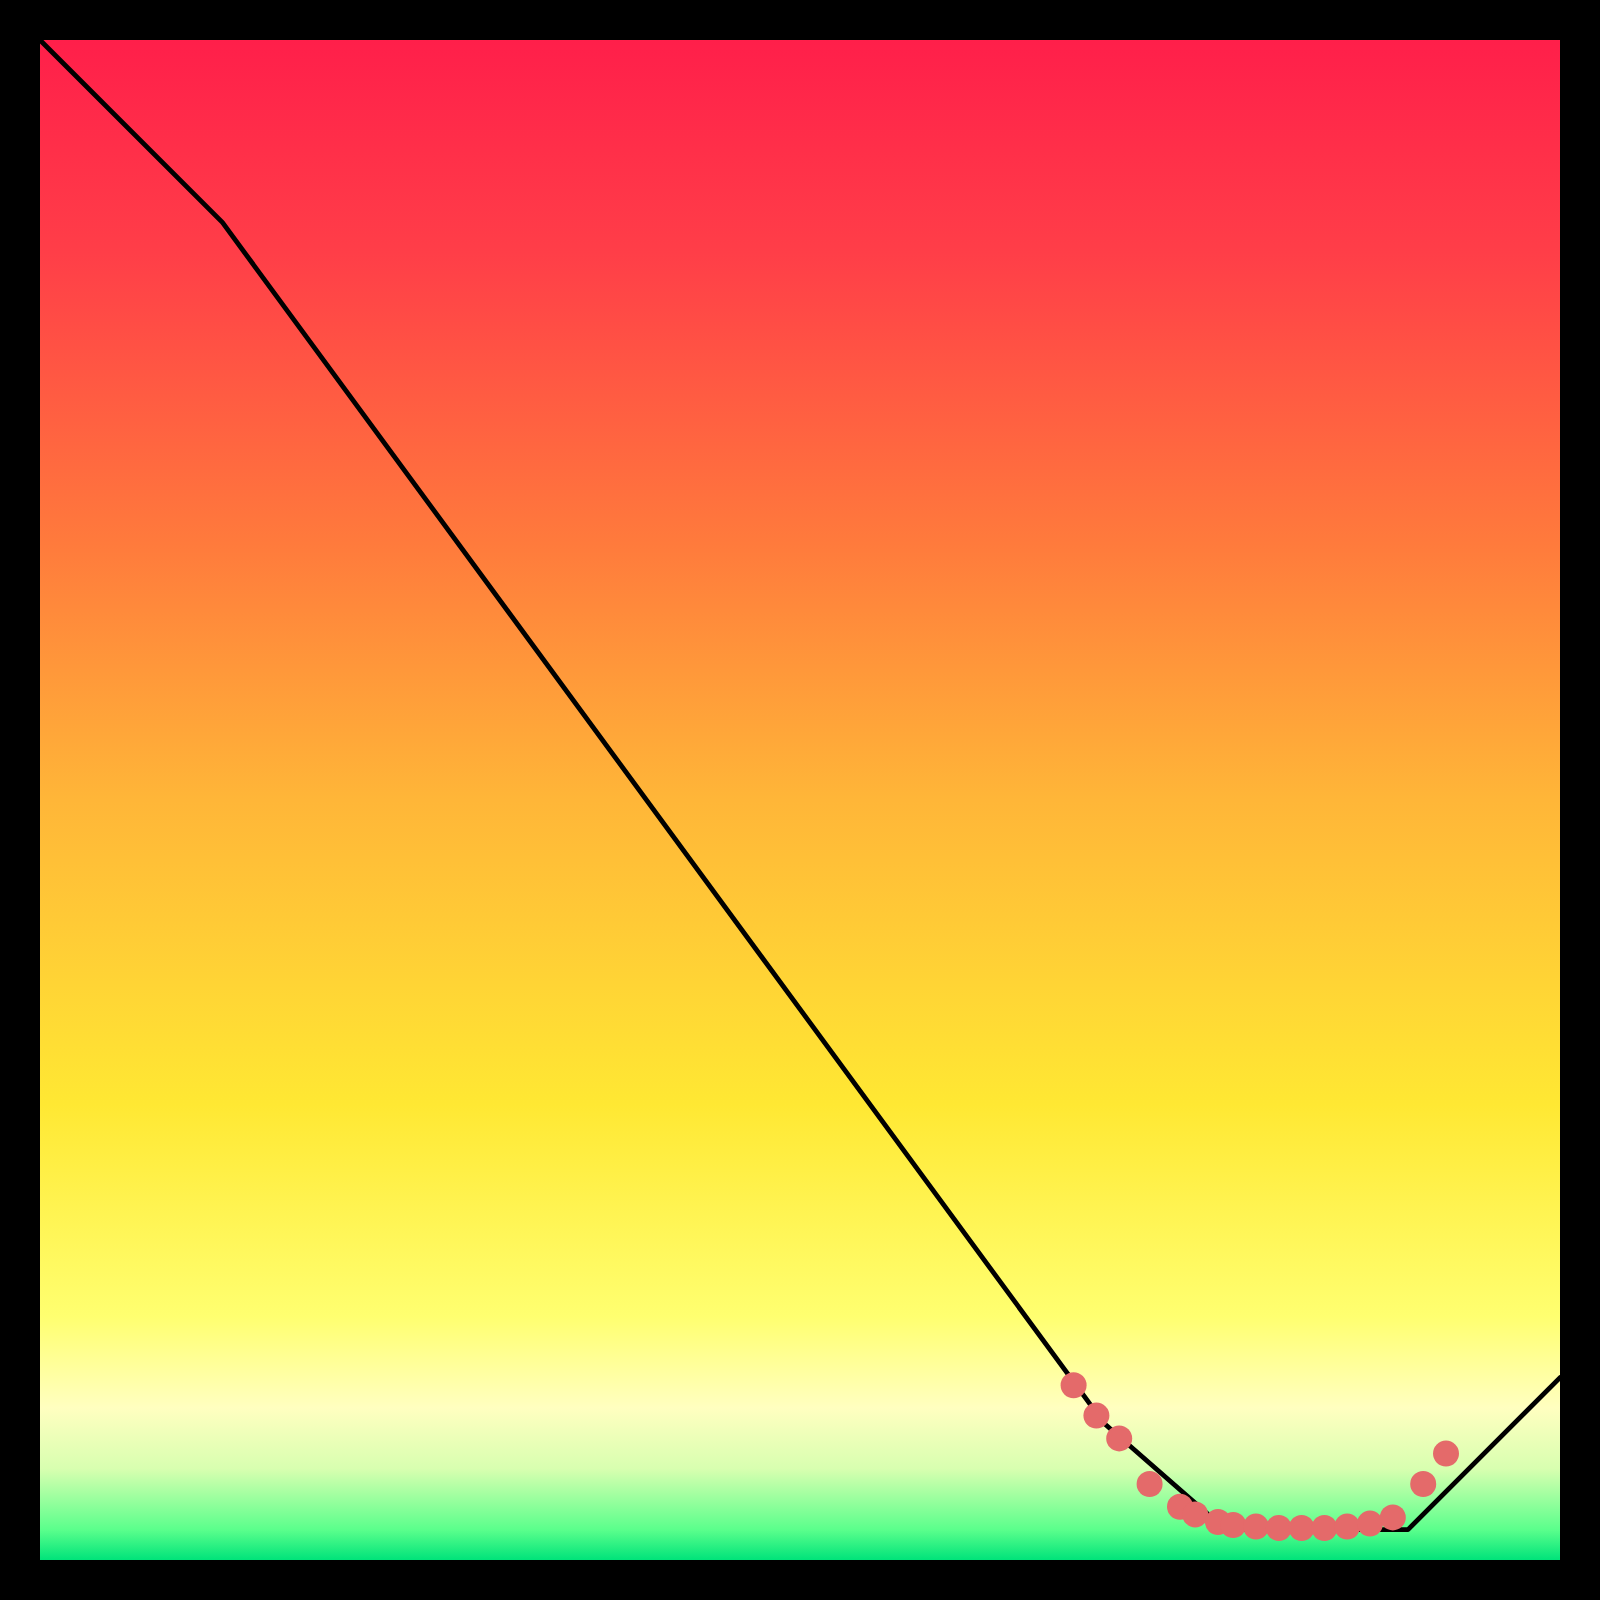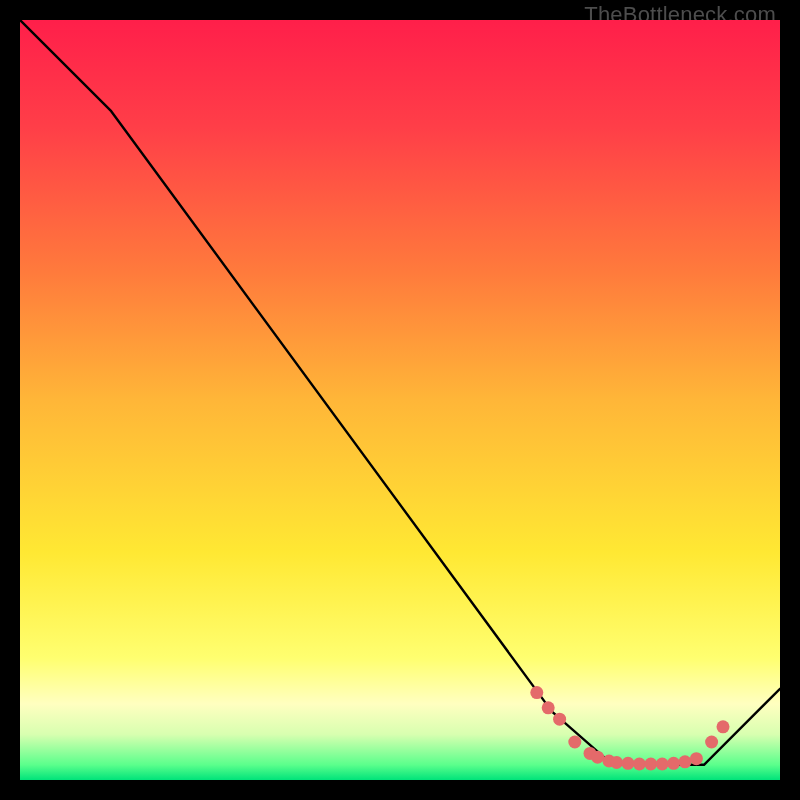--- a/index.html
+++ b/index.html
@@ -53,21 +53,20 @@
     left: 0;
     top: 0;
     width: 760px;
     height: 760px;
   }
 </style>
 </head>
 <body>
 
 <div class="frame">
-  <div class="watermark">TheBottleneck.com</div>
 
   <div class="plot">
     <svg class="overlay" viewBox="0 0 760 760" preserveAspectRatio="none">
       <polyline id="curve" fill="none" stroke="#000" stroke-width="2.4" stroke-linejoin="round" stroke-linecap="round" points="0.0,0.0 91.2,91.2 532.0,691.6 592.8,744.8 684.0,744.8 760.0,668.8"></polyline>
       <g id="markers">
           <circle cx="516.8" cy="672.6" r="6.5" fill="#e46a6a"></circle>
           <circle cx="528.2" cy="687.8" r="6.5" fill="#e46a6a"></circle>
           <circle cx="539.6" cy="699.2" r="6.5" fill="#e46a6a"></circle>
           <circle cx="554.8" cy="722.0" r="6.5" fill="#e46a6a"></circle>
           <circle cx="570.0" cy="733.4" r="6.5" fill="#e46a6a"></circle>

